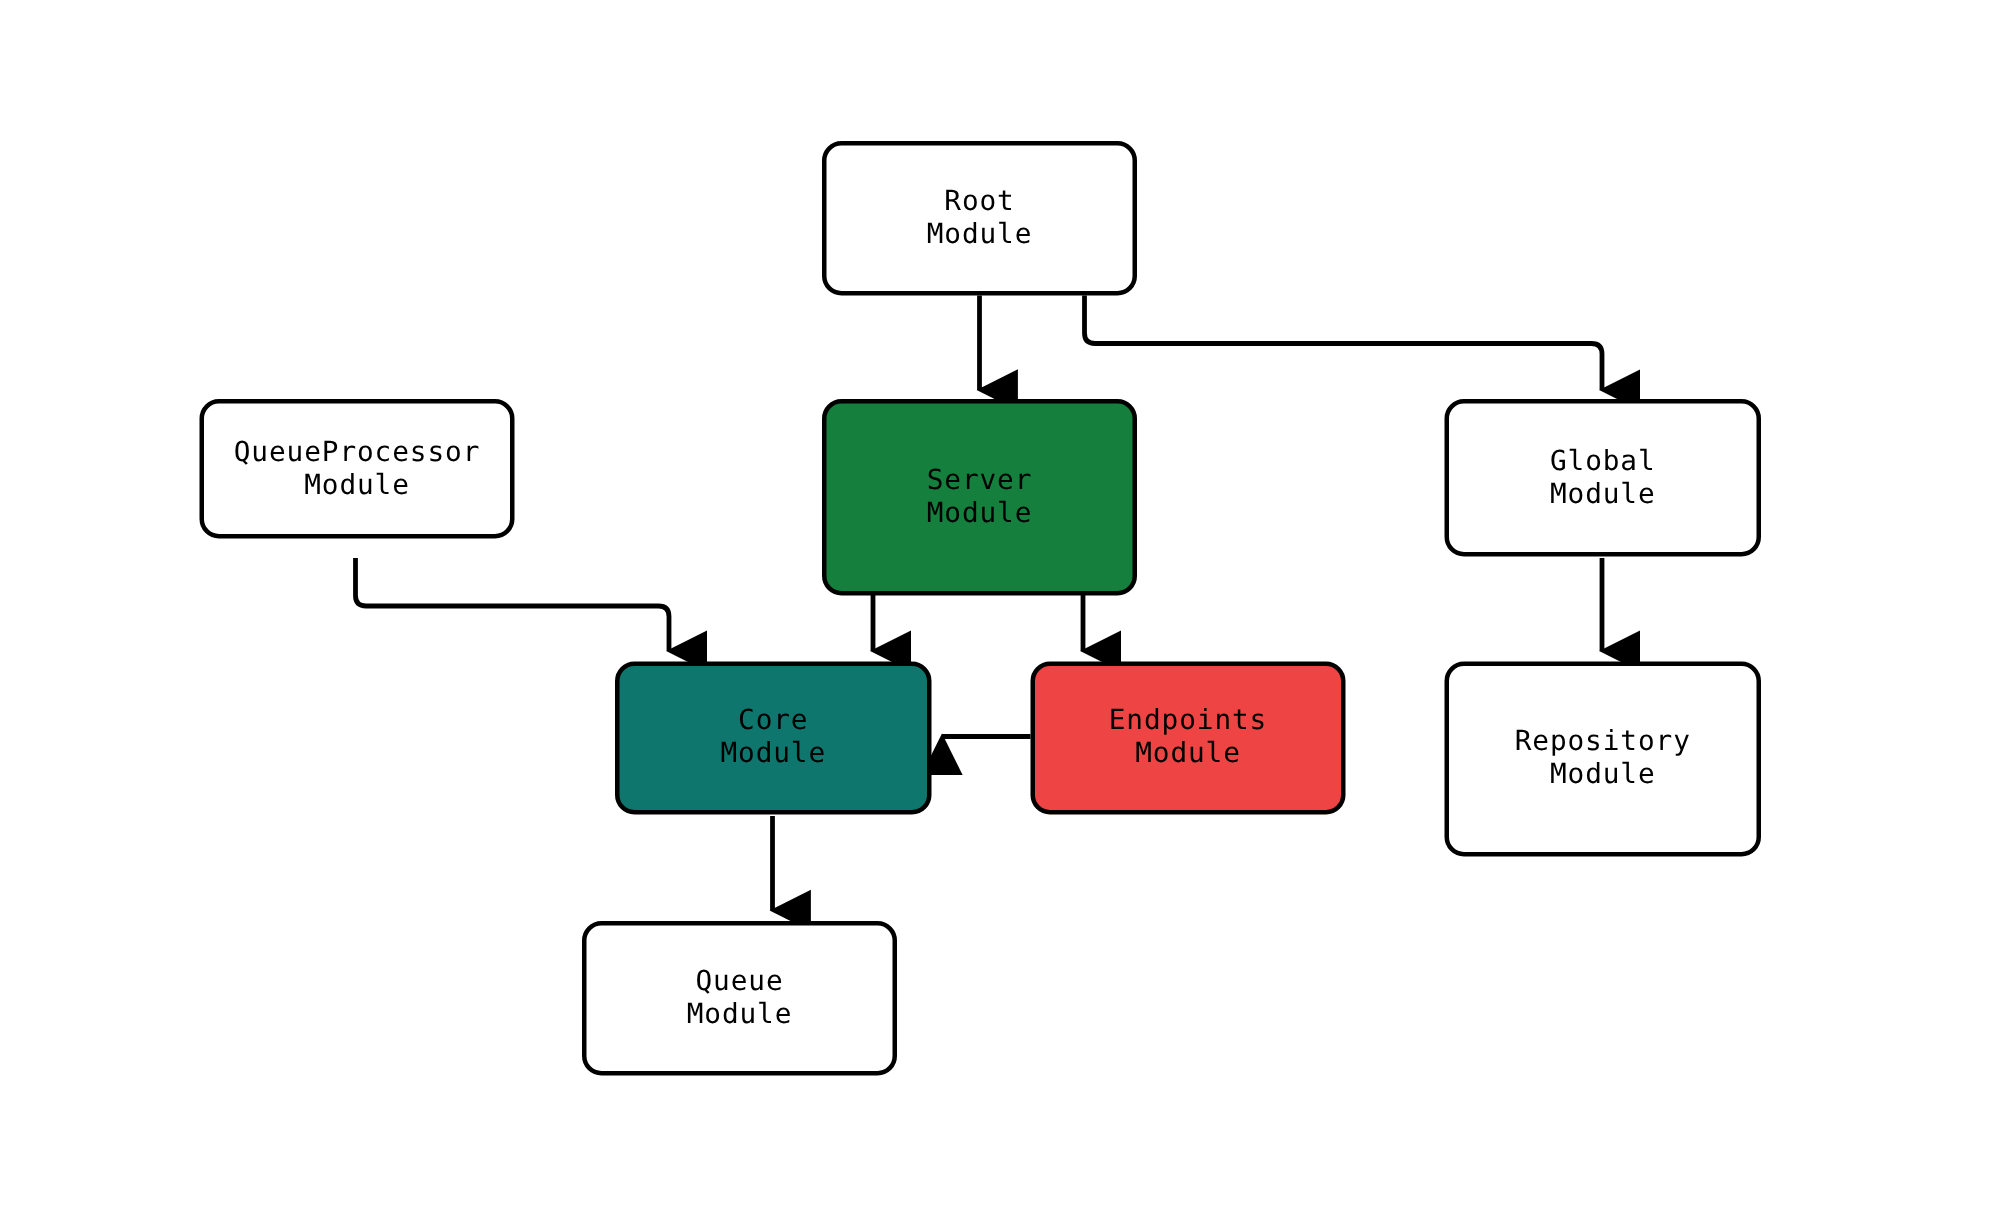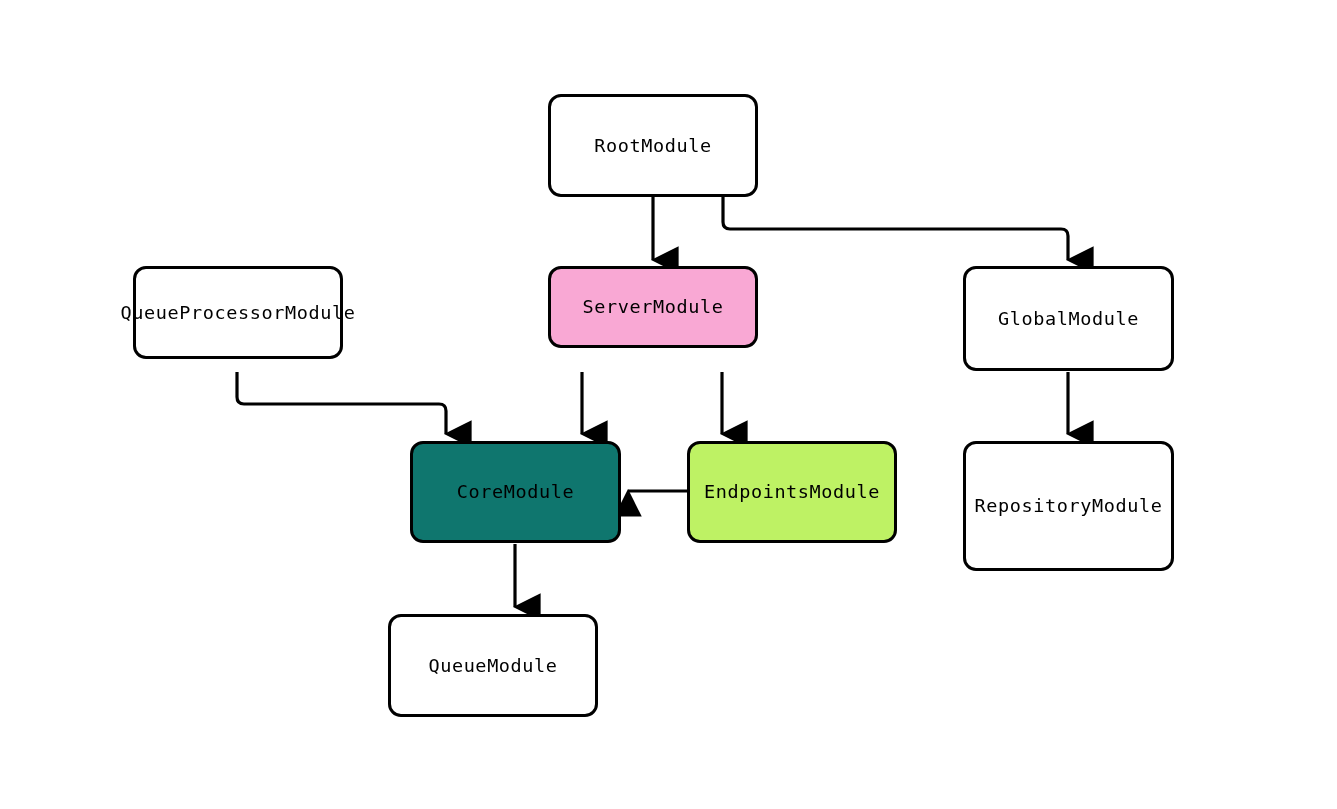--- a/index.html
+++ b/index.html
@@ -26,21 +26,21 @@
     height: 809px;
     pointer-events: none;
   }
   .node {
     position: absolute;
     box-sizing: border-box;
     background: #ffffff;
     border: 3.5px solid #000000;
     border-radius: 13px;
     display: flex;
-    flex-direction: row;
+    flex-direction: column;
     align-items: center;
     justify-content: center;
     text-align: center;
     z-index: 2;
   }
   .node-line {
     font-family: "DejaVu Sans Mono", "Liberation Mono", monospace;
     font-size: 18.5px;
     line-height: 22px;
     letter-spacing: 0.6px;
@@ -77,36 +77,36 @@
   <div class="node" style="left: 548px; top: 94px; width: 210px; height: 103px; border-color: rgb(0, 0, 0); background: rgb(255, 255, 255);">
     <span class="node-line">Root</span>
     <span class="node-line">Module</span>
   </div>
 
   <div class="node" style="left: 133px; top: 266px; width: 210px; height: 93px; border-color: rgb(0, 0, 0); background: rgb(255, 255, 255);">
     <span class="node-line">QueueProcessor</span>
     <span class="node-line">Module</span>
   </div>
 
-  <div class="node" style="left: 548px; top: 266px; width: 210px; height: 82px; border-color: rgb(0, 0, 0); background: #f9a8d4;">
+  <div class="node" style="left: 548px; top: 266px; width: 210px; height: 131px; border-color: rgb(0, 0, 0); background: #15803d;">
     <span class="node-line">Server</span>
     <span class="node-line">Module</span>
   </div>
 
   <div class="node" style="left: 963px; top: 266px; width: 211px; height: 105px; border-color: rgb(0, 0, 0); background: rgb(255, 255, 255); text-align: center;">
     <span class="node-line">Global</span>
     <span class="node-line">Module</span>
   </div>
 
   <div class="node" style="left: 410px; top: 441px; width: 211px; height: 102px; border-color: rgb(0, 0, 0); background: #0f766e;">
     <span class="node-line">Core</span>
     <span class="node-line">Module</span>
   </div>
 
-  <div class="node" style="left: 687px; top: 441px; width: 210px; height: 102px; border-color: rgb(0, 0, 0); background: #bef264;">
+  <div class="node" style="left: 687px; top: 441px; width: 210px; height: 102px; border-color: rgb(0, 0, 0); background: #ef4444;">
     <span class="node-line">Endpoints</span>
     <span class="node-line">Module</span>
   </div>
 
   <div class="node" style="left: 963px; top: 441px; width: 211px; height: 130px; border-color: rgb(0, 0, 0); background: rgb(255, 255, 255);">
     <span class="node-line">Repository</span>
     <span class="node-line">Module</span>
   </div>
 
   <div class="node" style="left: 388px; top: 614px; width: 210px; height: 103px; border-color: rgb(0, 0, 0); background: rgb(255, 255, 255);">

